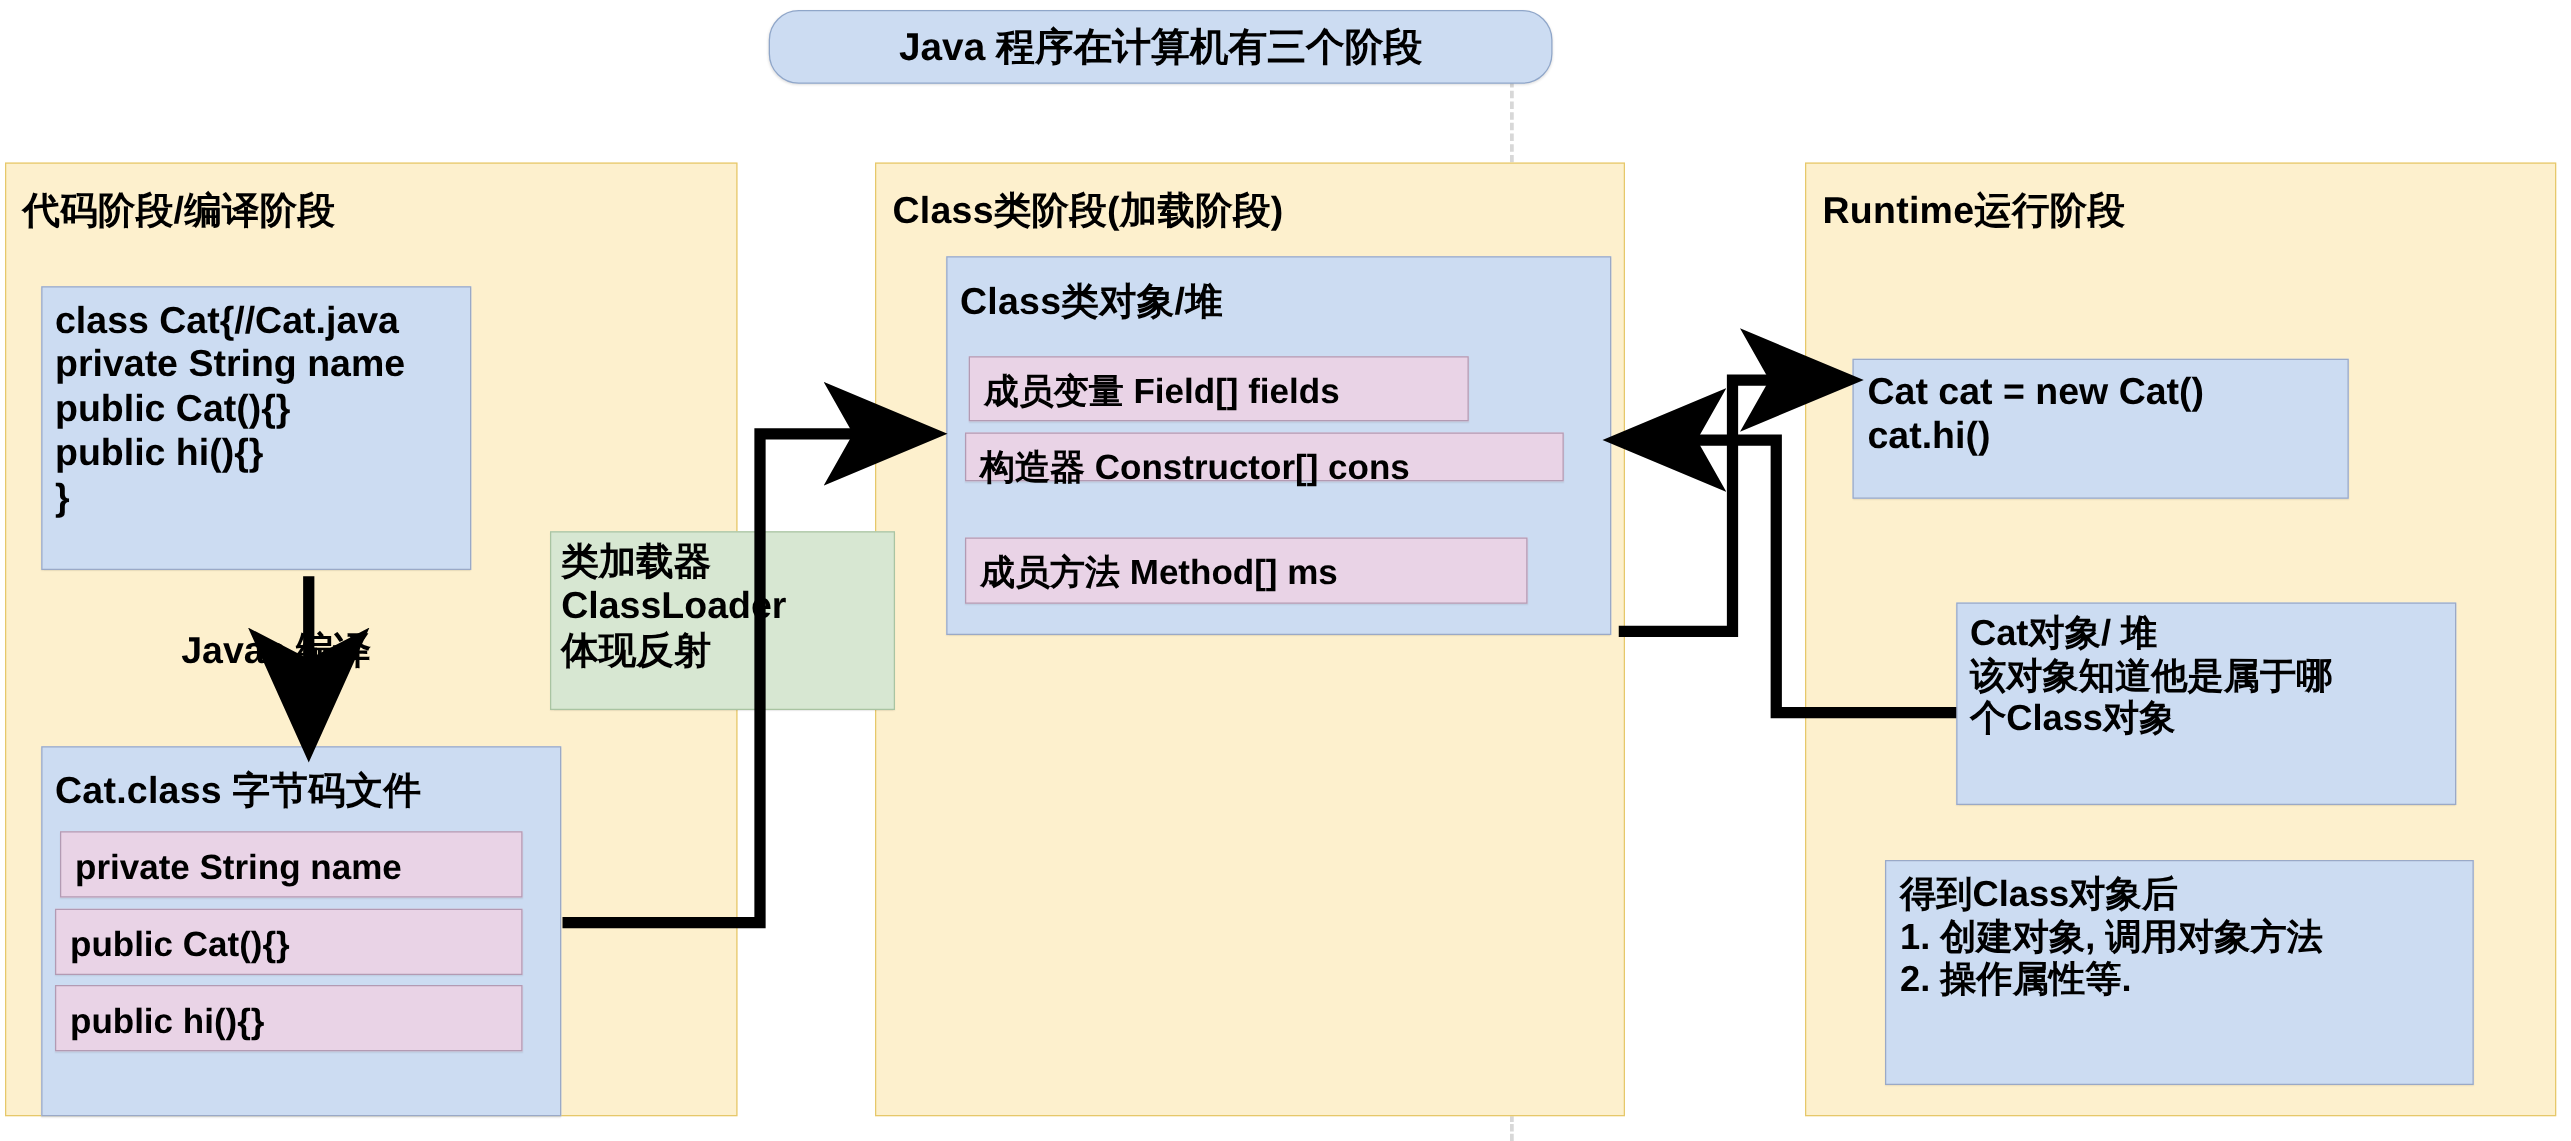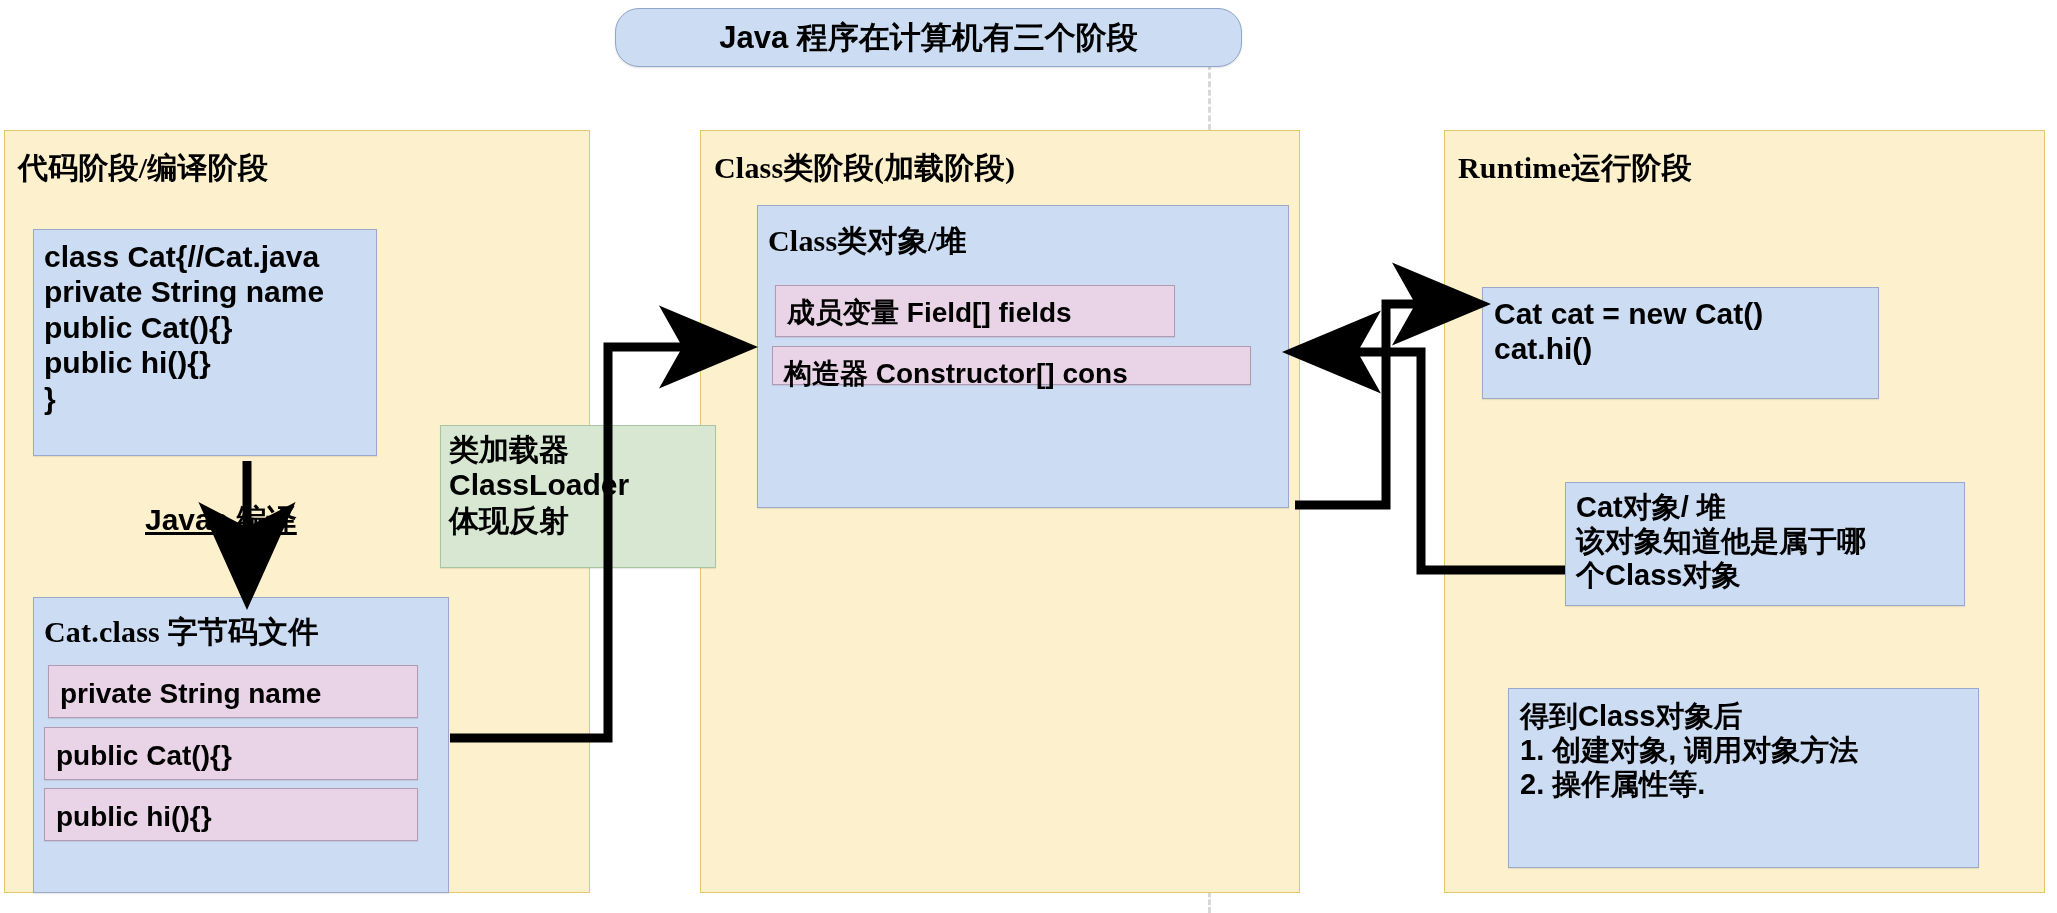--- a/index.html
+++ b/index.html
@@ -21,21 +21,20 @@
     background:#fdf0cd;
     border:1px solid #e6c86a;
     box-sizing:border-box;
   }
   .panel-title{
     position:absolute;
     font-weight:bold;
     color:#000;
     white-space:nowrap;
     letter-spacing:.2px;
-    font-family:Liberation Serif, serif;
   }
   .box{
     position:absolute;
     box-sizing:border-box;
     background:#ccdcf2;
     border:1px solid #9aa9c7;
     color:#000;
     font-weight:bold;
     line-height:1.18;
     white-space:pre-line;
@@ -71,21 +70,20 @@
     position:absolute;
     left:0;top:0;
     width:2057px;height:913px;
     pointer-events:none;
   }
   .lbl{
     position:absolute;
     font-weight:bold;
     color:#000;
     white-space:nowrap;
-    text-decoration:underline;
   }
 </style>
 </head>
 <body>
 
 <div id="stage">
 
   <div class="dash" style="left:1208px;top:64px;height:66px;"></div>
   <div class="dash" style="left:1208px;top:876px;height:37px;"></div>
 
@@ -112,32 +110,33 @@
   <div class="box pink" style="left:44px;top:788px;width:374px;height:53px;font-size:28px;padding:11px 0 0 11px;">public hi(){}</div>
 
   <div class="panel" style="left:700px;top:130px;width:600px;height:763px;"></div>
   <div class="panel-title" style="left:714px;top:148px;font-size:30px;">Class类阶段(加载阶段)</div>
 
   <div class="box" style="left:757px;top:205px;width:532px;height:303px;"></div>
   <div class="panel-title" style="left:768px;top:221px;font-size:30px;">Class类对象/堆</div>
 
   <div class="box pink" style="left:775px;top:285px;width:400px;height:52px;font-size:28px;padding:10px 0 0 11px;">成员变量 Field[] fields</div>
   <div class="box pink" style="left:772px;top:346px;width:479px;height:39px;font-size:28px;padding:10px 0 0 11px;">构造器 Constructor[] cons</div>
+  <div class="box pink" style="left:772px;top:430px;width:450px;height:53px;font-size:28px;padding:10px 0 0 11px;">成员方法 Method[] ms</div>
 
   <div class="box green" style="left:440px;top:425px;width:276px;height:143px;font-size:30px;padding:6px 0 0 8px;">类加载器
 ClassLoader
 体现反射</div>
 
   <div class="panel" style="left:1444px;top:130px;width:601px;height:763px;"></div>
   <div class="panel-title" style="left:1458px;top:148px;font-size:30px;">Runtime运行阶段</div>
 
   <div class="box" style="left:1482px;top:240px;width:397px;height:112px;font-size:30px;padding:8px 0 0 11px;margin-top:47px;">Cat cat = new Cat()
 cat.hi()</div>
 
-  <div class="box" style="left:1565px;top:482px;width:400px;height:124px;font-size:29px;padding:7px 0 0 10px;">Cat对象/ 堆
+  <div class="box" style="left:1565px;top:482px;width:400px;height:162px;font-size:29px;padding:7px 0 0 10px;">Cat对象/ 堆
 该对象知道他是属于哪
 个Class对象</div>
 
   <div class="box" style="left:1508px;top:688px;width:471px;height:180px;font-size:29px;padding:10px 0 0 11px;">得到Class对象后
 1. 创建对象, 调用对象方法
 2. 操作属性等.</div>
 
   <svg class="conn" viewBox="0 0 2057 913" xmlns="http://www.w3.org/2000/svg">
     <defs>
       <marker id="ah" markerWidth="12" markerHeight="12" refX="9" refY="5" orient="auto" markerUnits="strokeWidth">

